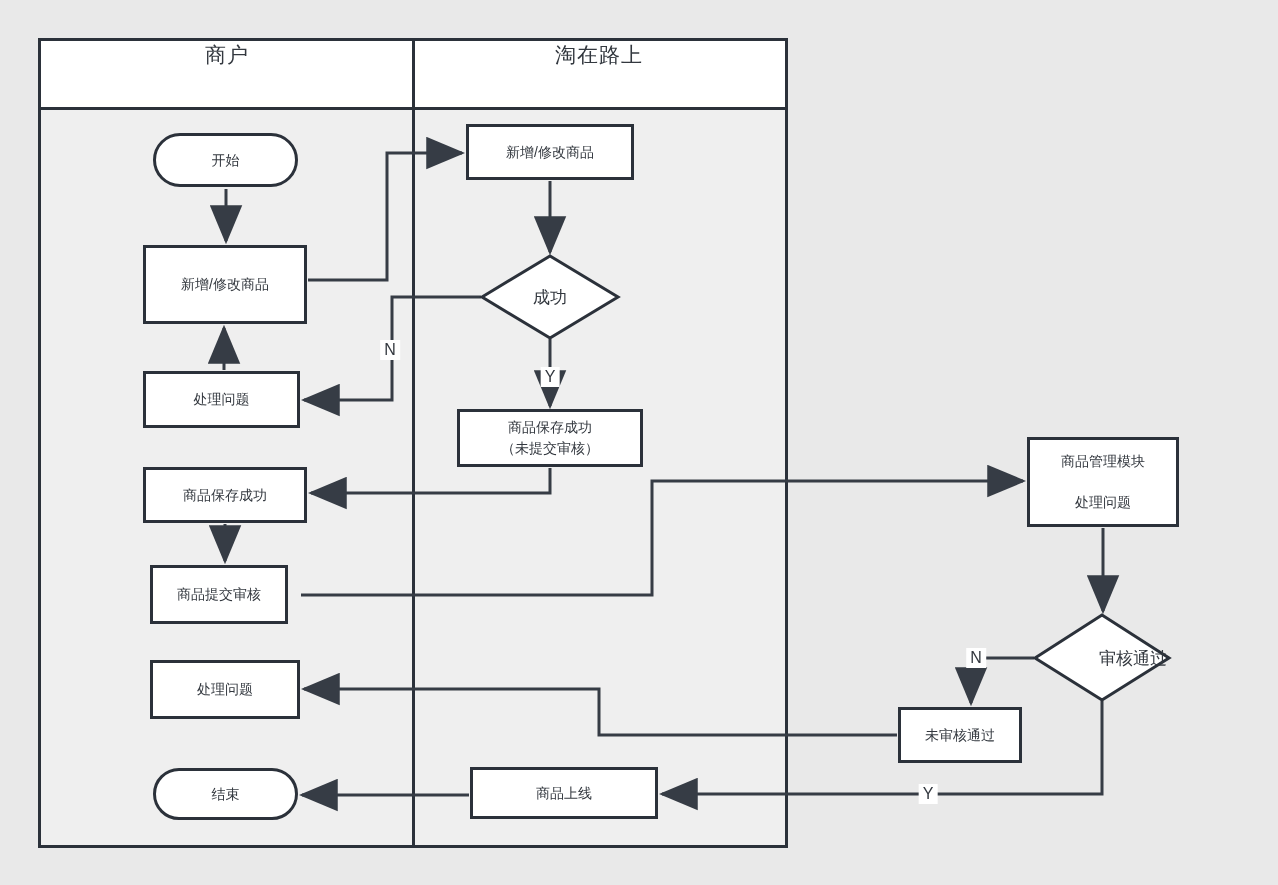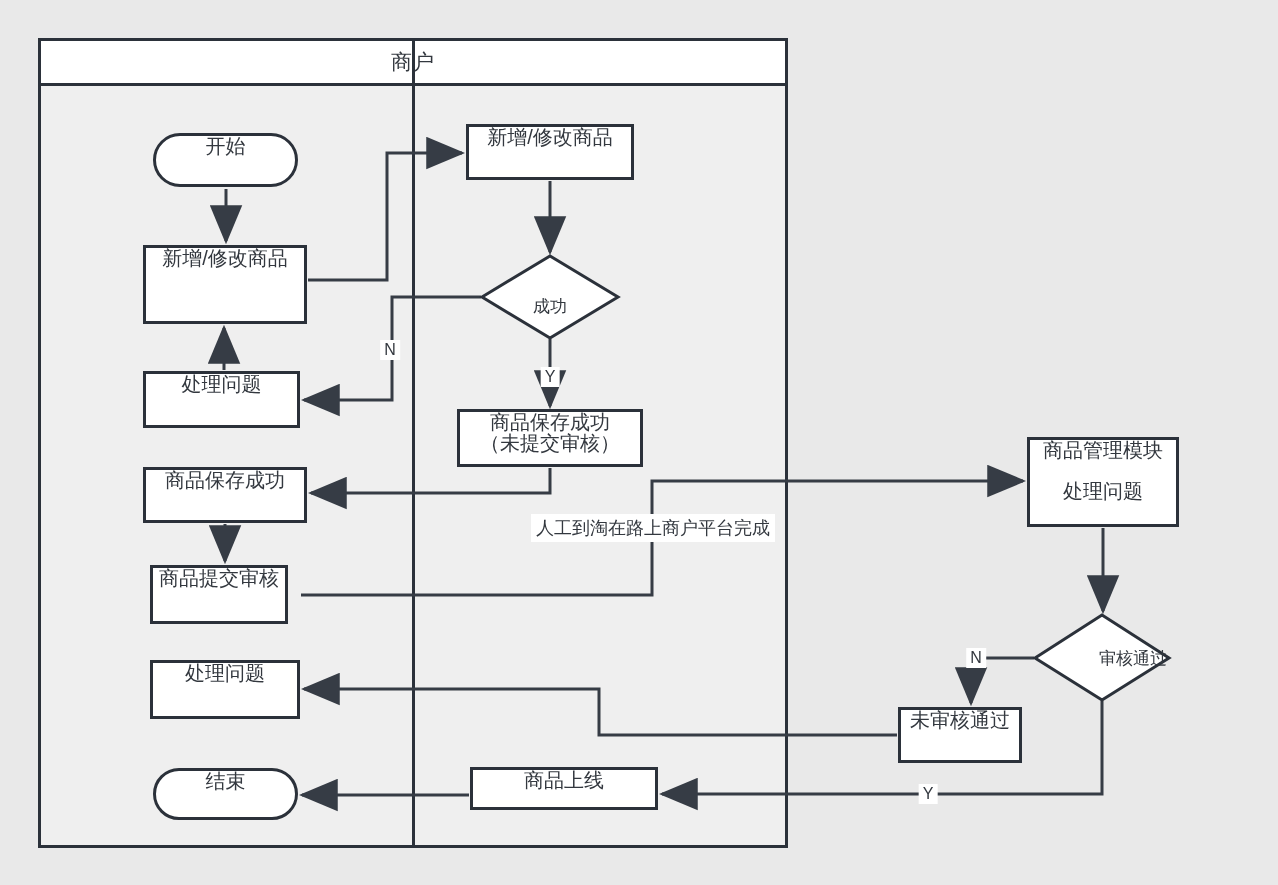--- a/index.html
+++ b/index.html
@@ -7,35 +7,35 @@
     position:relative;width:1278px;height:885px;
     background:#e9e9e9;overflow:hidden;
     font-family:"Liberation Sans","DejaVu Sans",sans-serif;
     color:#33383f;
   }
   .pool{
     position:absolute;box-sizing:border-box;
     border:3px solid #2b313a;background:#efefef;
   }
   .pool-header{
-    position:absolute;box-sizing:border-box;left:0;top:0;width:100%;height:45px;
+    position:absolute;box-sizing:border-box;left:0;top:0;width:100%;height:69px;
     background:#ffffff;border-bottom:3px solid #2b313a;
-    display:flex;align-items:center;
+    display:flex;
   }
   .lane-title{
     flex:1;text-align:center;font-size:21px;color:#33383f;letter-spacing:1px;
   }
   .lane-divider{
     position:absolute;box-sizing:border-box;background:#2b313a;
   }
   .node{
     position:absolute;box-sizing:border-box;
     background:#ffffff;border:3px solid #2b313a;
-    display:flex;flex-direction:column;align-items:center;
-    font-size:20px;line-height:21px;text-align:center;color:#33383f;
+    display:flex;flex-direction:column;align-items:center;justify-content:center;
+    font-size:14px;line-height:21px;text-align:center;color:#33383f;
   }
   .pill{border-radius:28px;}
   .diamond-text{
     position:absolute;transform:translate(-50%,-50%);
     font-size:17px;color:#33383f;white-space:nowrap;
   }
   .edge-label{
     position:absolute;transform:translate(-50%,-50%);
     background:#ffffff;padding:1px 4px;
     font-size:16px;color:#33383f;white-space:nowrap;
@@ -46,20 +46,21 @@
   .shape{fill:#ffffff;stroke:#2b313a;stroke-width:3;}
 </style>
 </head>
 <body>
 
 <div id="canvas">
 
   <div class="pool" style="left:38px;top:38px;width:750px;height:810px;">
     <div class="pool-header">
       <div class="lane-title">商户</div>
+      <div class="lane-title">淘在路上</div>
     </div>
   </div>
 
   <div class="lane-divider" style="left:412px;top:38px;width:3px;height:810px;"></div>
 
 
   <svg width="1278" height="885">
     <defs>
       <marker id="arrow" viewBox="0 0 12 10" refX="11" refY="5" markerWidth="13" markerHeight="11" orient="auto">
         <path d="M0,0 L12,5 L0,10 z" fill="#363c45"></path>
@@ -103,37 +104,36 @@
   <div class="node" style="left:150px;top:660px;width:150px;height:59px;">
     <span>处理问题</span>
   </div>
   <div class="node pill" style="left:153px;top:768px;width:145px;height:52px;">
     <span>结束</span>
   </div>
 
   <div class="node" style="left:466px;top:124px;width:168px;height:56px;">
     <span>新增/修改商品</span>
   </div>
-  <div class="diamond-text" style="left:550px;top:306px;">成功</div>
+  <div class="diamond-text" style="left:550px;top:297px;">成功</div>
   <div class="node" style="left:457px;top:409px;width:186px;height:58px;">
     <span>商品保存成功</span>
     <span>（未提交审核）</span>
   </div>
-  <div class="node" style="left:470px;top:767px;width:188px;height:43px;">
+  <div class="node" style="left:470px;top:767px;width:188px;height:52px;">
     <span>商品上线</span>
   </div>
 
   <div class="node" style="left:1027px;top:437px;width:152px;height:90px;gap:20px;">
     <span>商品管理模块</span>
     <span>处理问题</span>
   </div>
   <div class="diamond-text" style="left:1102px;top:658px;margin-left:31px;">审核通过</div>
   <div class="node" style="left:898px;top:707px;width:124px;height:56px;">
     <span>未审核通过</span>
   </div>
 
   <div class="edge-label" style="left:390px;top:350px;">N</div>
   <div class="edge-label" style="left:550px;top:377px;">Y</div>
   <div class="edge-label" style="left:976px;top:658px;">N</div>
   <div class="edge-label" style="left:928px;top:794px;">Y</div>
-  <div class="edge-label note-label" style="left:653px;top:528px;">人工到淘在路上商户平台完成</div>
 
 </div>
 
 </body></html>

